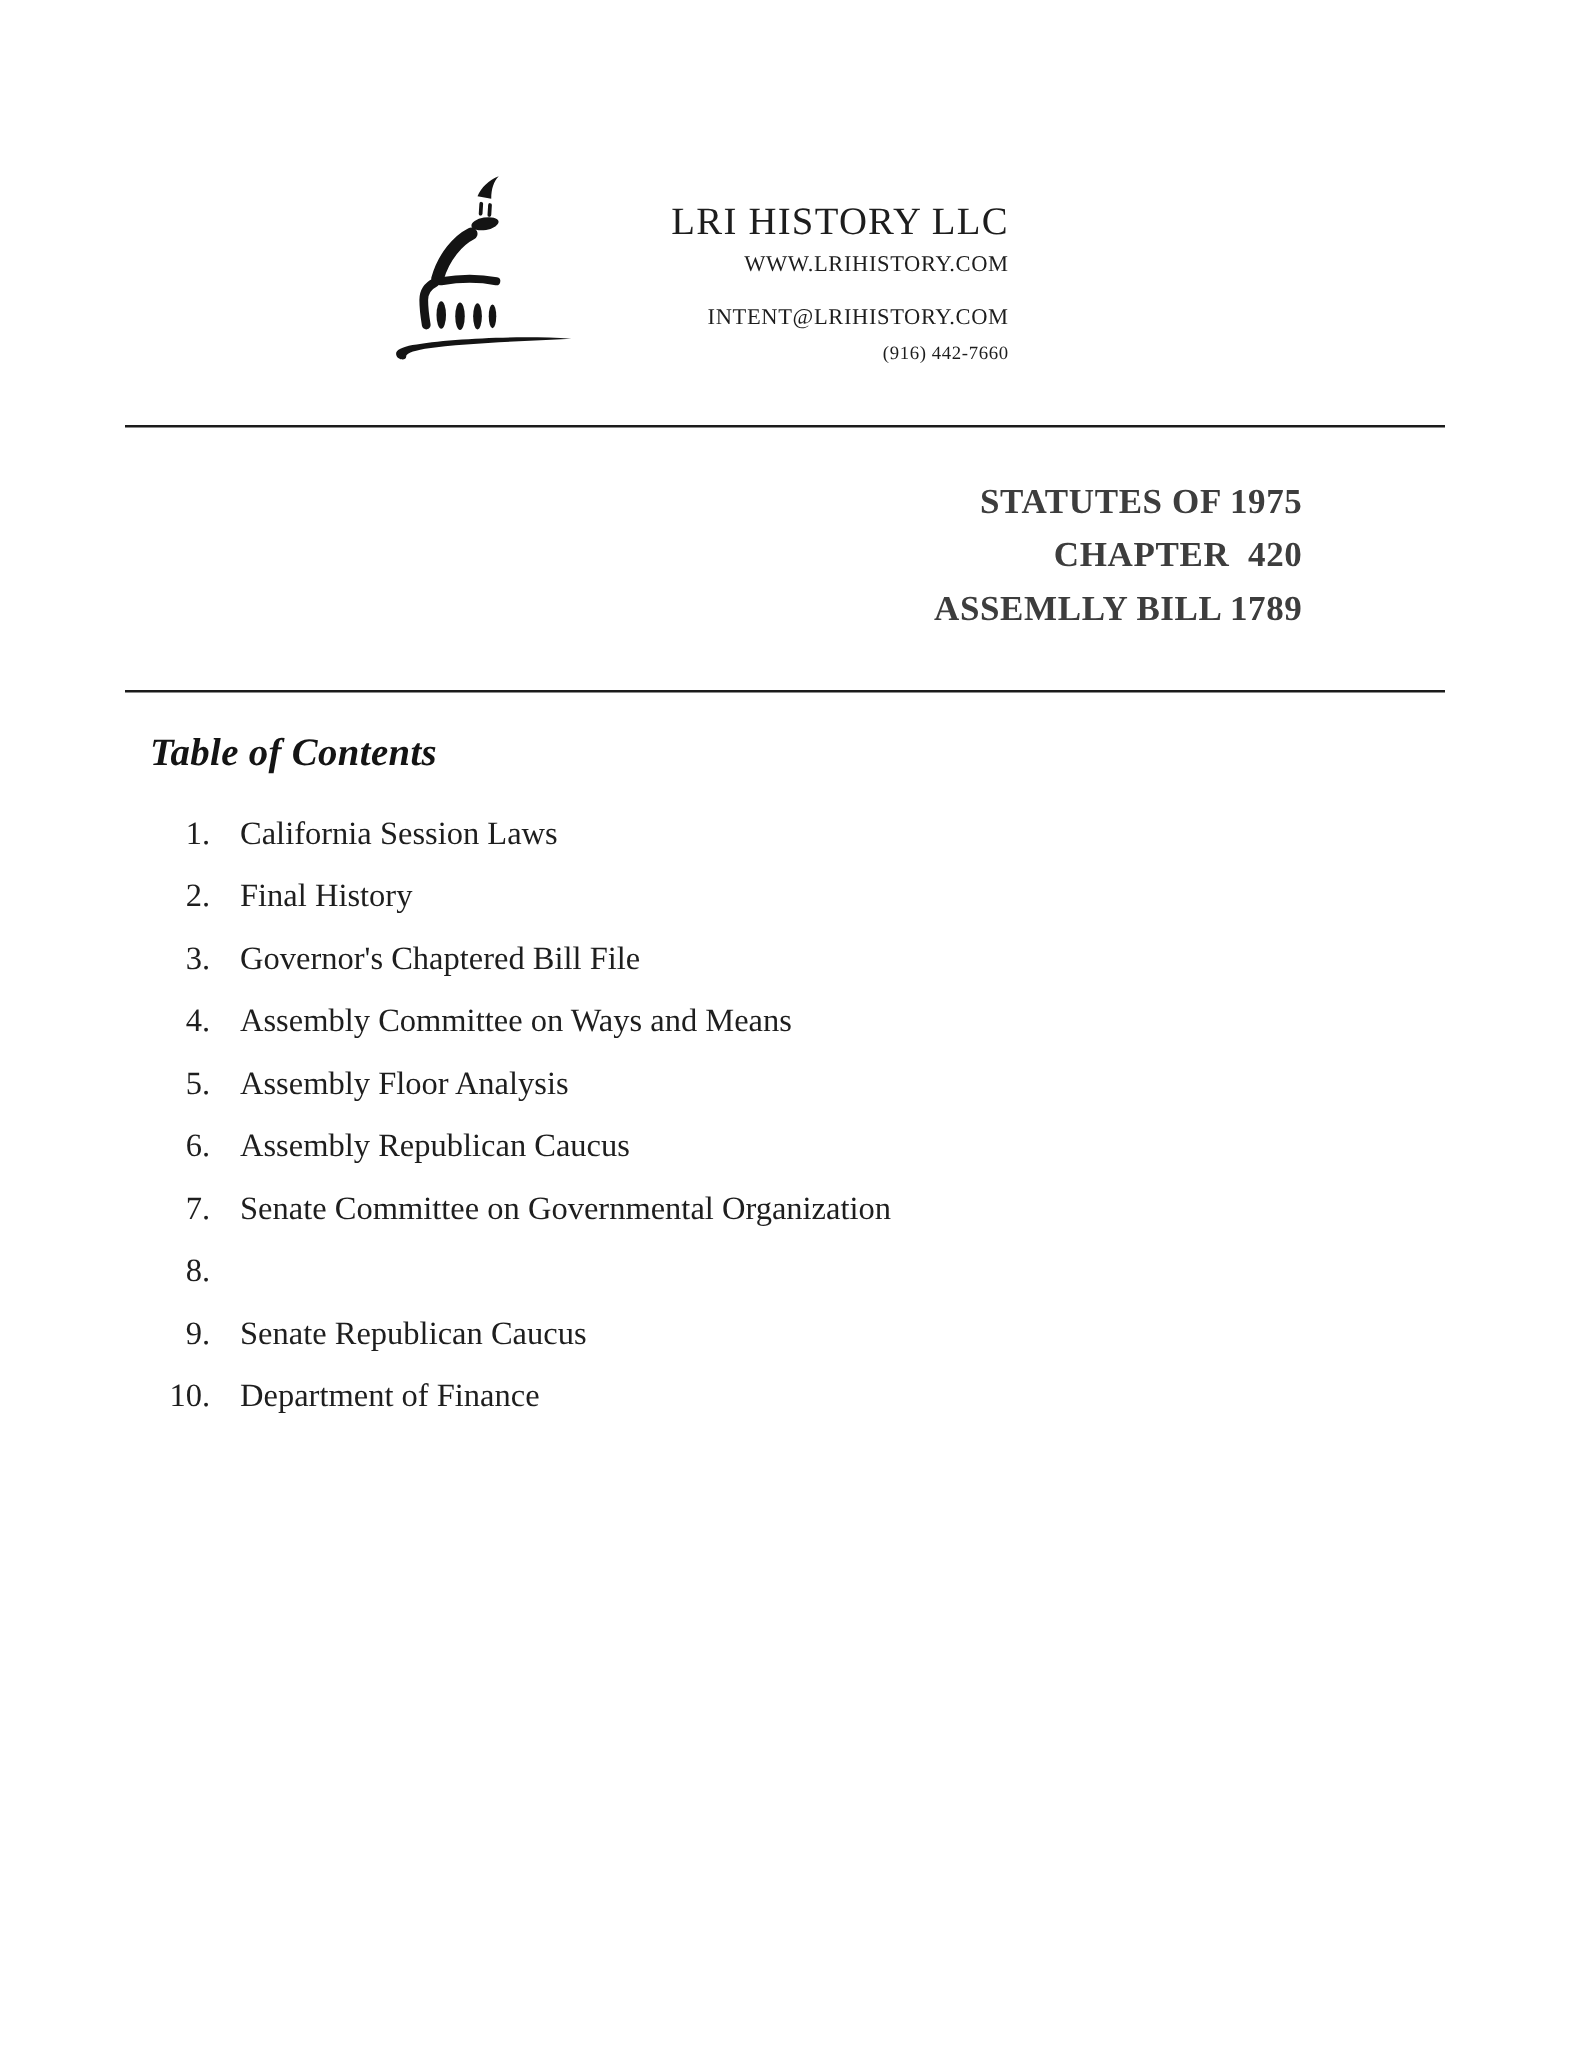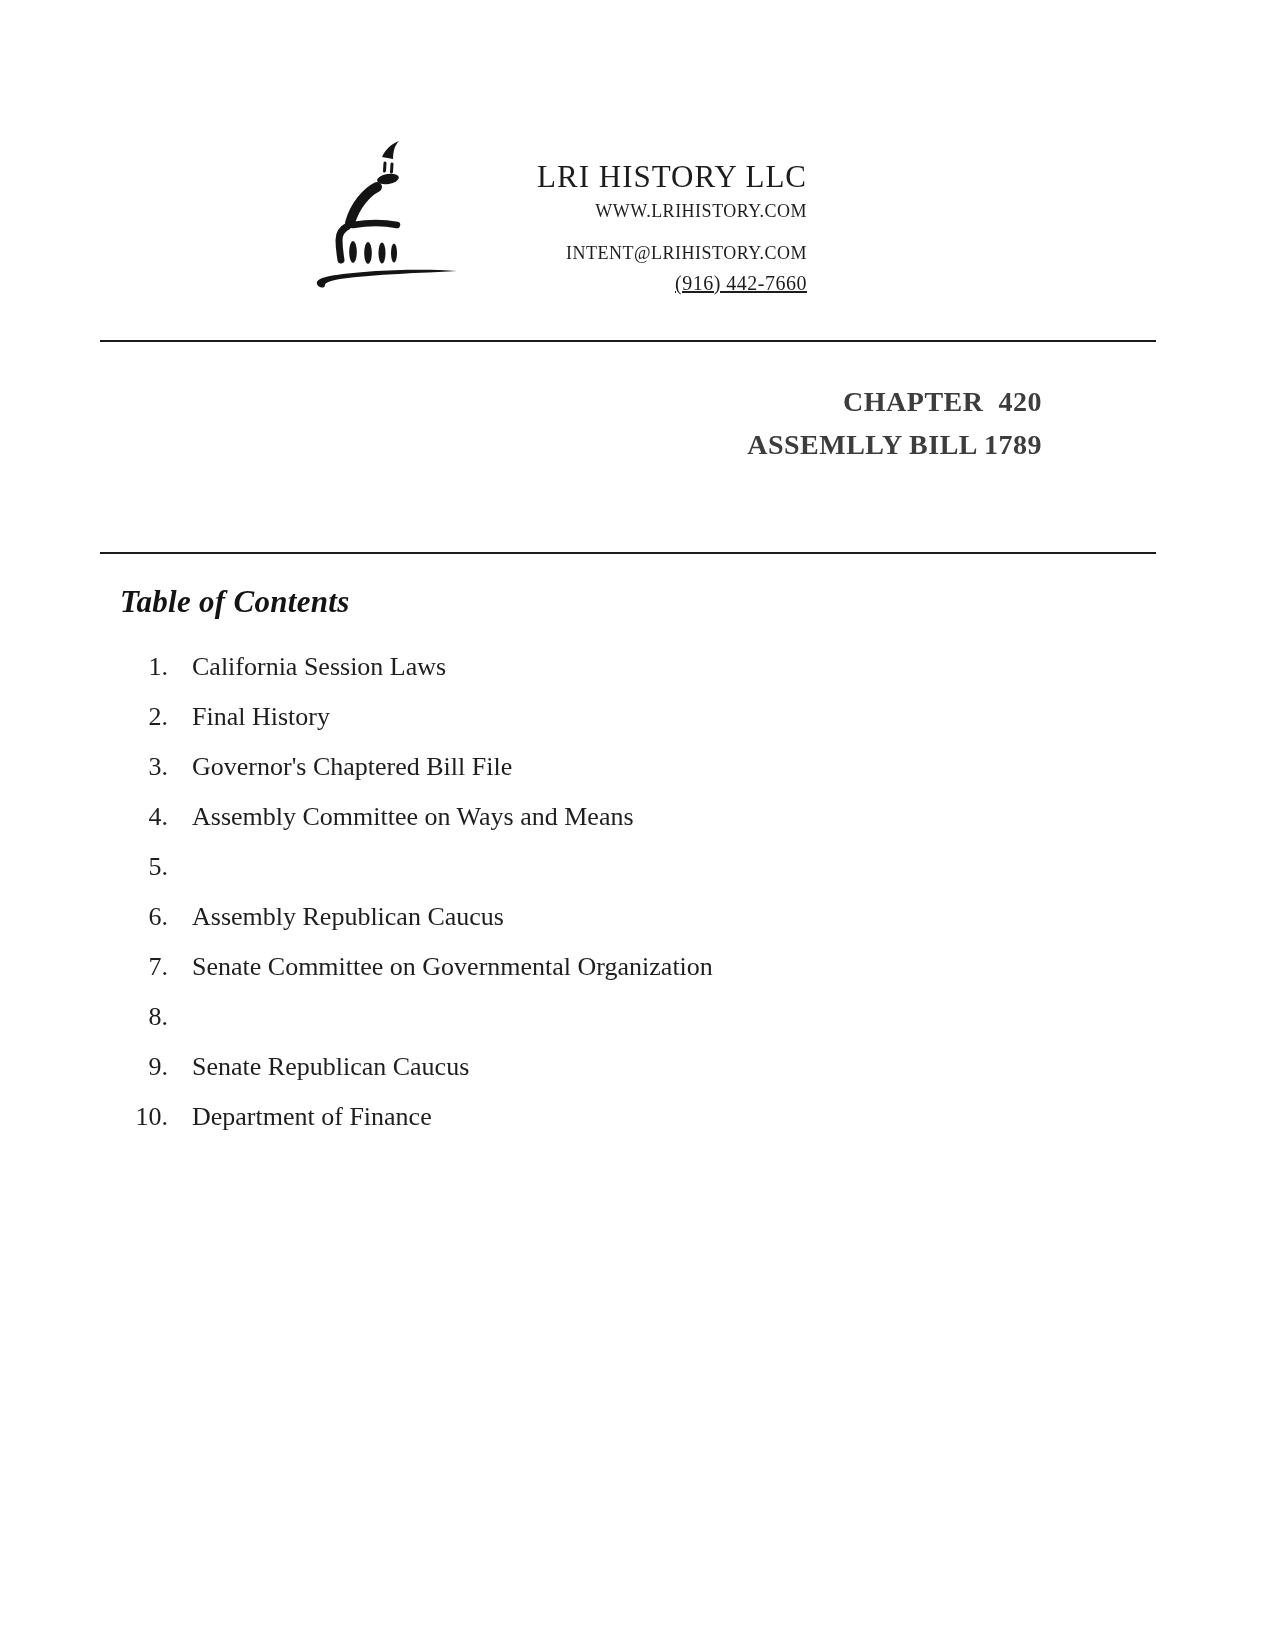--- a/index.html
+++ b/index.html
@@ -42,24 +42,23 @@
     white-space: nowrap;
   }
   .company-line {
     font-size: 18px;
     line-height: 30px;
     letter-spacing: 0.5px;
     white-space: nowrap;
   }
   .company-email { margin-top: 12px; }
   .company-phone {
-    font-size: 20px;
+    font-size: 15px;
     line-height: 30px;
     letter-spacing: 0.5px;
-    text-decoration: underline;
   }
 
   
   .rule {
     position: absolute;
     left: 100px;
     width: 1056px;
     height: 2px;
     background: #1b1b1b;
   }
@@ -150,20 +149,21 @@
     <div class="company-name">LRI HISTORY LLC</div>
     <div class="company-line">WWW.LRIHISTORY.COM</div>
     <div class="company-line company-email">INTENT@LRIHISTORY.COM</div>
     <div class="company-phone">(916) 442-7660</div>
   </div>
 
   <div class="rule rule-top"></div>
   <div class="rule rule-bottom"></div>
 
   <div class="reference">
+    <div class="ref-line">STATUTES OF 1975</div>
     <div class="ref-line">CHAPTER  420</div>
     <div class="ref-line">ASSEMLLY BILL 1789</div>
   </div>
 
   <div class="toc-title">Table of Contents</div>
   <div class="toc-list">
       <div class="toc-row">
         <span class="toc-num">1.</span>
         <span class="toc-label">California Session Laws</span>
       </div>
@@ -174,20 +174,21 @@
       <div class="toc-row">
         <span class="toc-num">3.</span>
         <span class="toc-label">Governor's Chaptered Bill File</span>
       </div>
       <div class="toc-row">
         <span class="toc-num">4.</span>
         <span class="toc-label">Assembly Committee on Ways and Means</span>
       </div>
       <div class="toc-row">
         <span class="toc-num">5.</span>
+        <span class="toc-label">Assembly Floor Analysis</span>
       </div>
       <div class="toc-row">
         <span class="toc-num">6.</span>
         <span class="toc-label">Assembly Republican Caucus</span>
       </div>
       <div class="toc-row">
         <span class="toc-num">7.</span>
         <span class="toc-label">Senate Committee on Governmental Organization</span>
       </div>
       <div class="toc-row">

